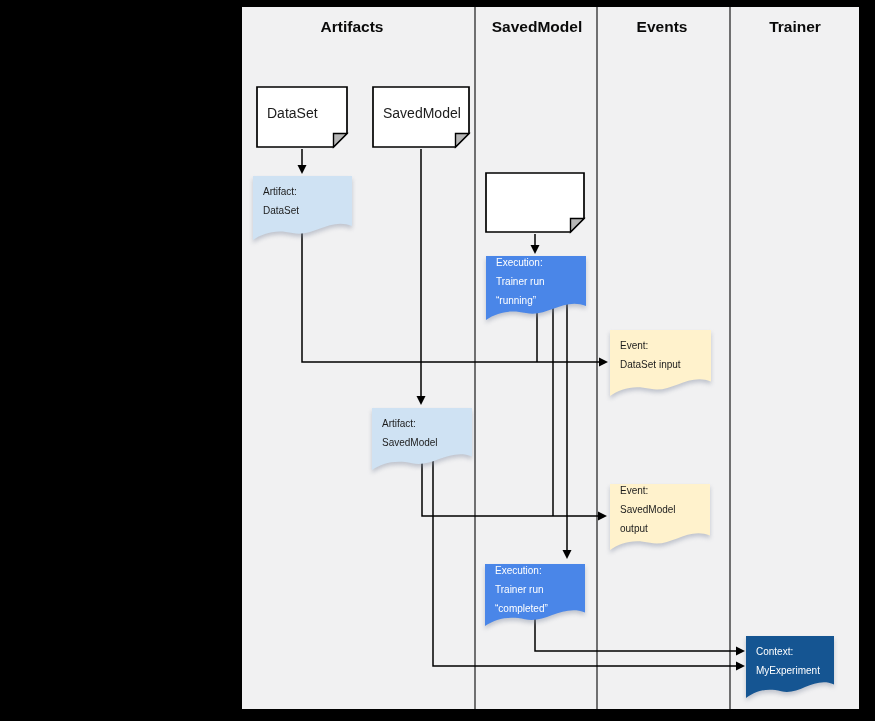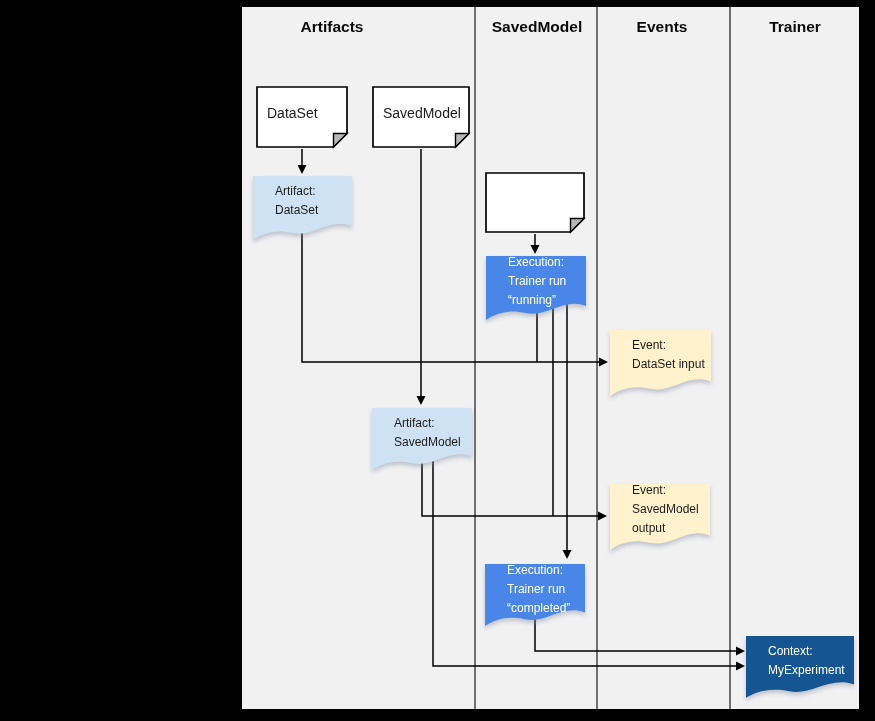--- a/index.html
+++ b/index.html
@@ -17,38 +17,38 @@
   svg.wires { position:absolute; left:0; top:0; width:875px; height:721px; pointer-events:none; }
   .node { position:absolute; }
   .node > svg { position:absolute; left:0; top:0; width:100%; height:100%; overflow:visible; }
   .doc > svg { filter:drop-shadow(0px 3px 2px rgba(130,140,160,0.45)); }
   .label {
     position:absolute; white-space:pre-line; pointer-events:none;
   }
   .doc .label {
     left:10px; right:2px; top:0; height:50px;
     display:flex; flex-direction:column; justify-content:center;
-    font-size:12px; line-height:19px;margin-left:12px;
+    font-size:10px; line-height:19px;
   }
   .note .label {
     left:11px; right:4px; top:0; bottom:8px;
     display:flex; align-items:center;
     font-size:14px;
   }
   .dark-text  { color:#1c1c1c; }
   .light-text { color:#ffffff; }
 </style>
 </head>
 <body>
 
 <div id="stage" style="background: rgb(0, 0, 0);">
 
   <div class="board" style="background: rgb(241, 241, 242);"></div>
 
-  <div class="col-header" style="left:332px;">Artifacts</div>
+  <div class="col-header" style="left:352px;">Artifacts</div>
   <div class="col-header" style="left:537px;">SavedModel</div>
   <div class="col-header" style="left:662px;">Events</div>
   <div class="col-header" style="left:795px;">Trainer</div>
 
   <svg class="wires">
 
     <g stroke="#1a1a1a" stroke-width="1.2">
       <line x1="475" y1="7" x2="475" y2="709"></line>
       <line x1="597" y1="7" x2="597" y2="709"></line>
       <line x1="730" y1="7" x2="730" y2="709"></line>
@@ -146,21 +146,21 @@
 
   <div class="node doc" style="left:485px;top:564px;width:100px;height:62px;">
     <svg viewBox="0 0 100 64" preserveAspectRatio="none">
       <path d="M0,0 H100 V50 C78,41 60,62 40,57 C23,53 10,57 0,64 Z" fill="#4a86e8"></path>
     </svg>
     <div class="label light-text">Execution:
 Trainer run
 “completed”</div>
   </div>
 
-  <div class="node doc" style="left:746px;top:636px;width:108px;height:62px;">
+  <div class="node doc" style="left:746px;top:636px;width:88px;height:62px;">
     <svg viewBox="0 0 100 64" preserveAspectRatio="none">
       <path d="M0,0 H100 V50 C78,41 60,62 40,57 C23,53 10,57 0,64 Z" fill="#155592"></path>
     </svg>
     <div class="label light-text">Context:
 MyExperiment</div>
   </div>
 
 </div>
 
 </body></html>

